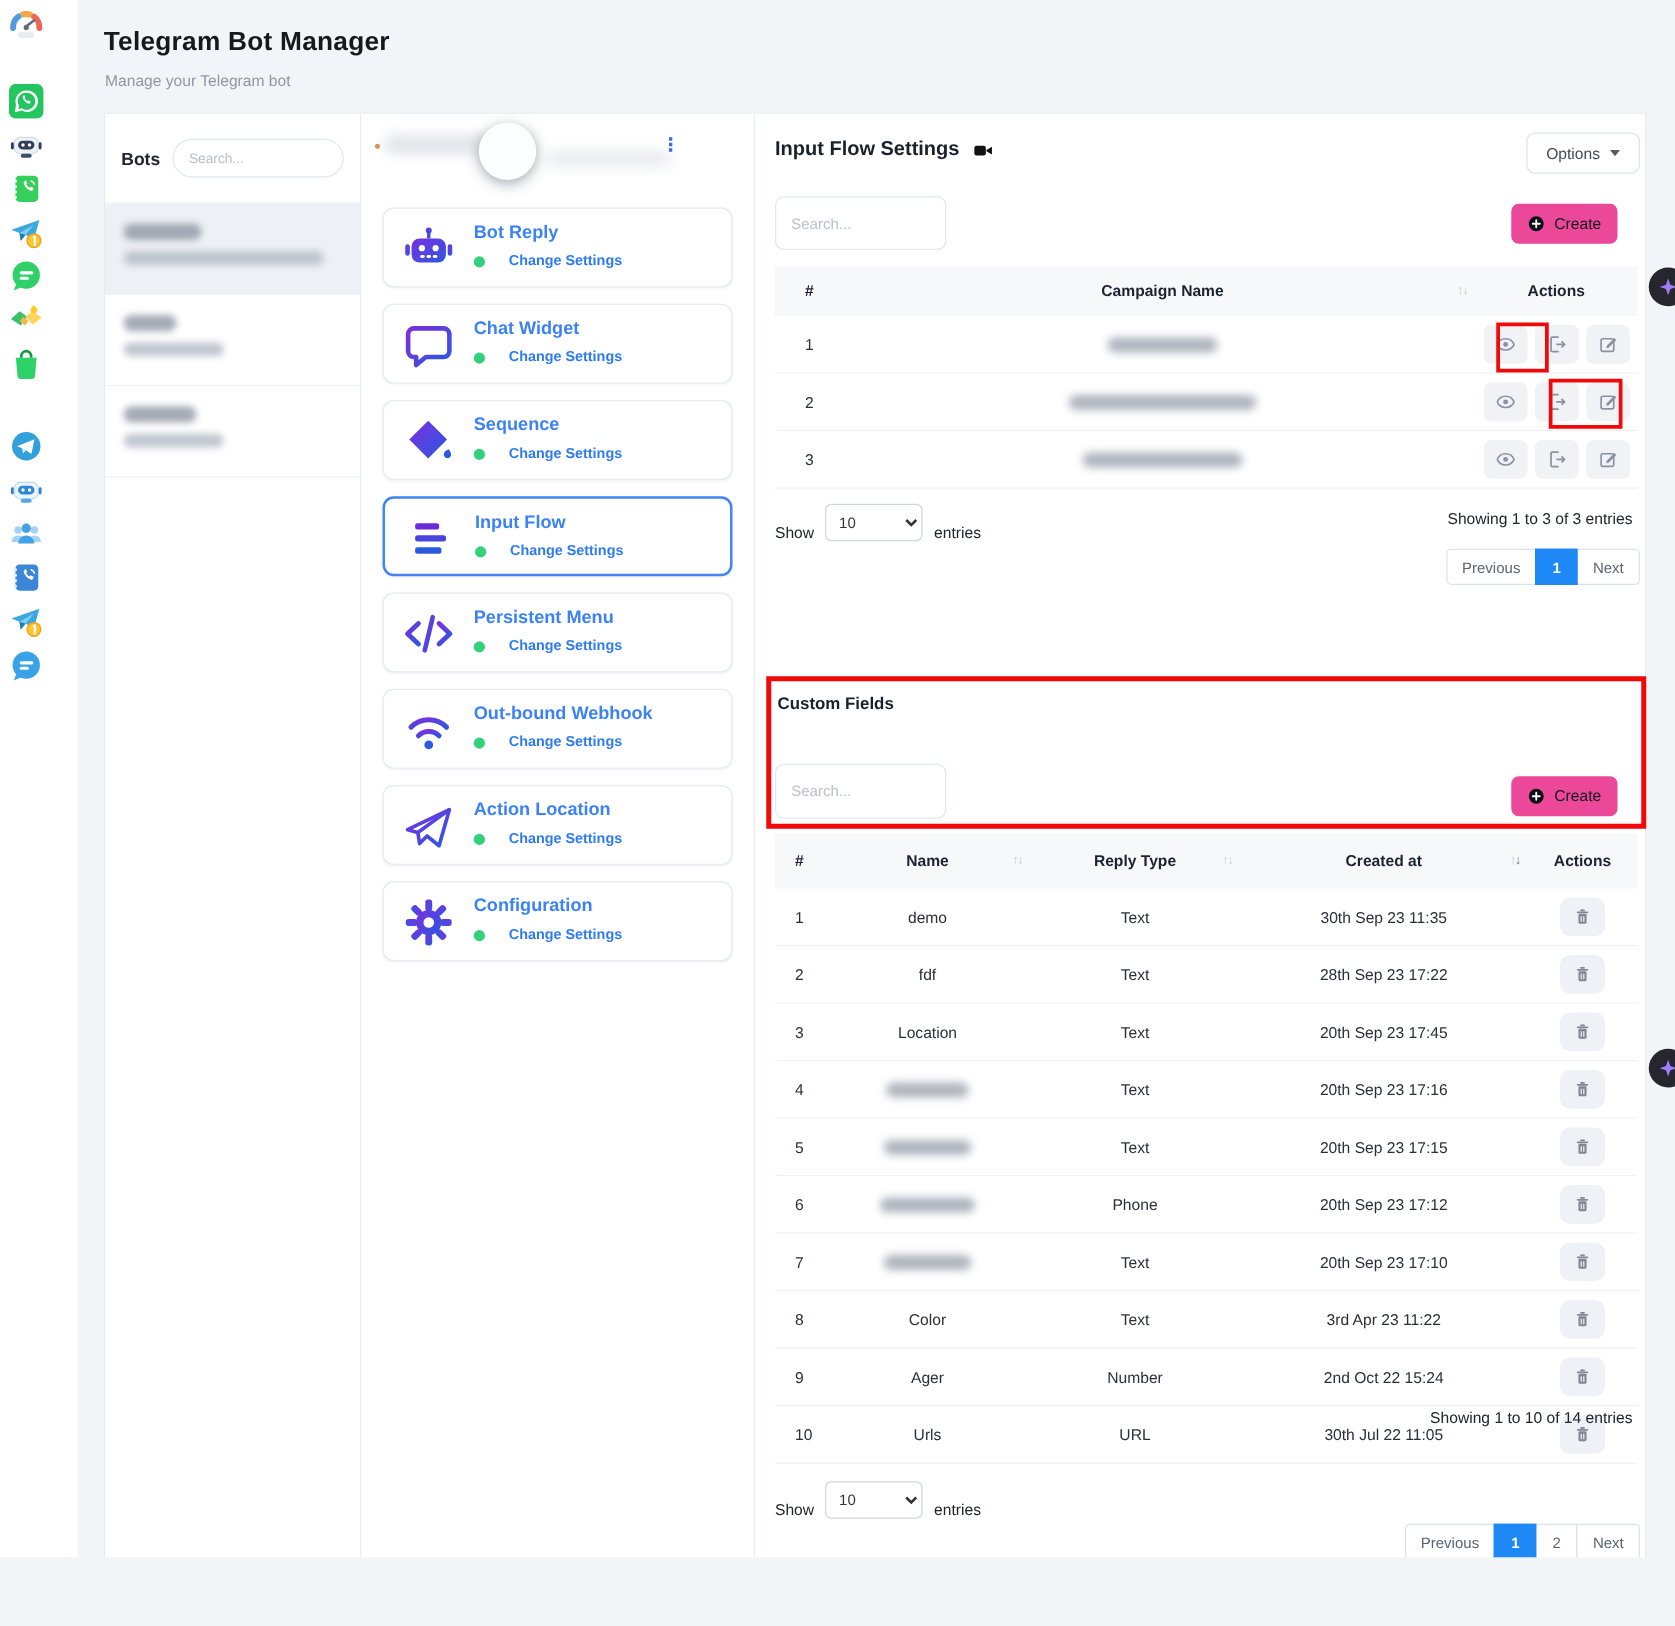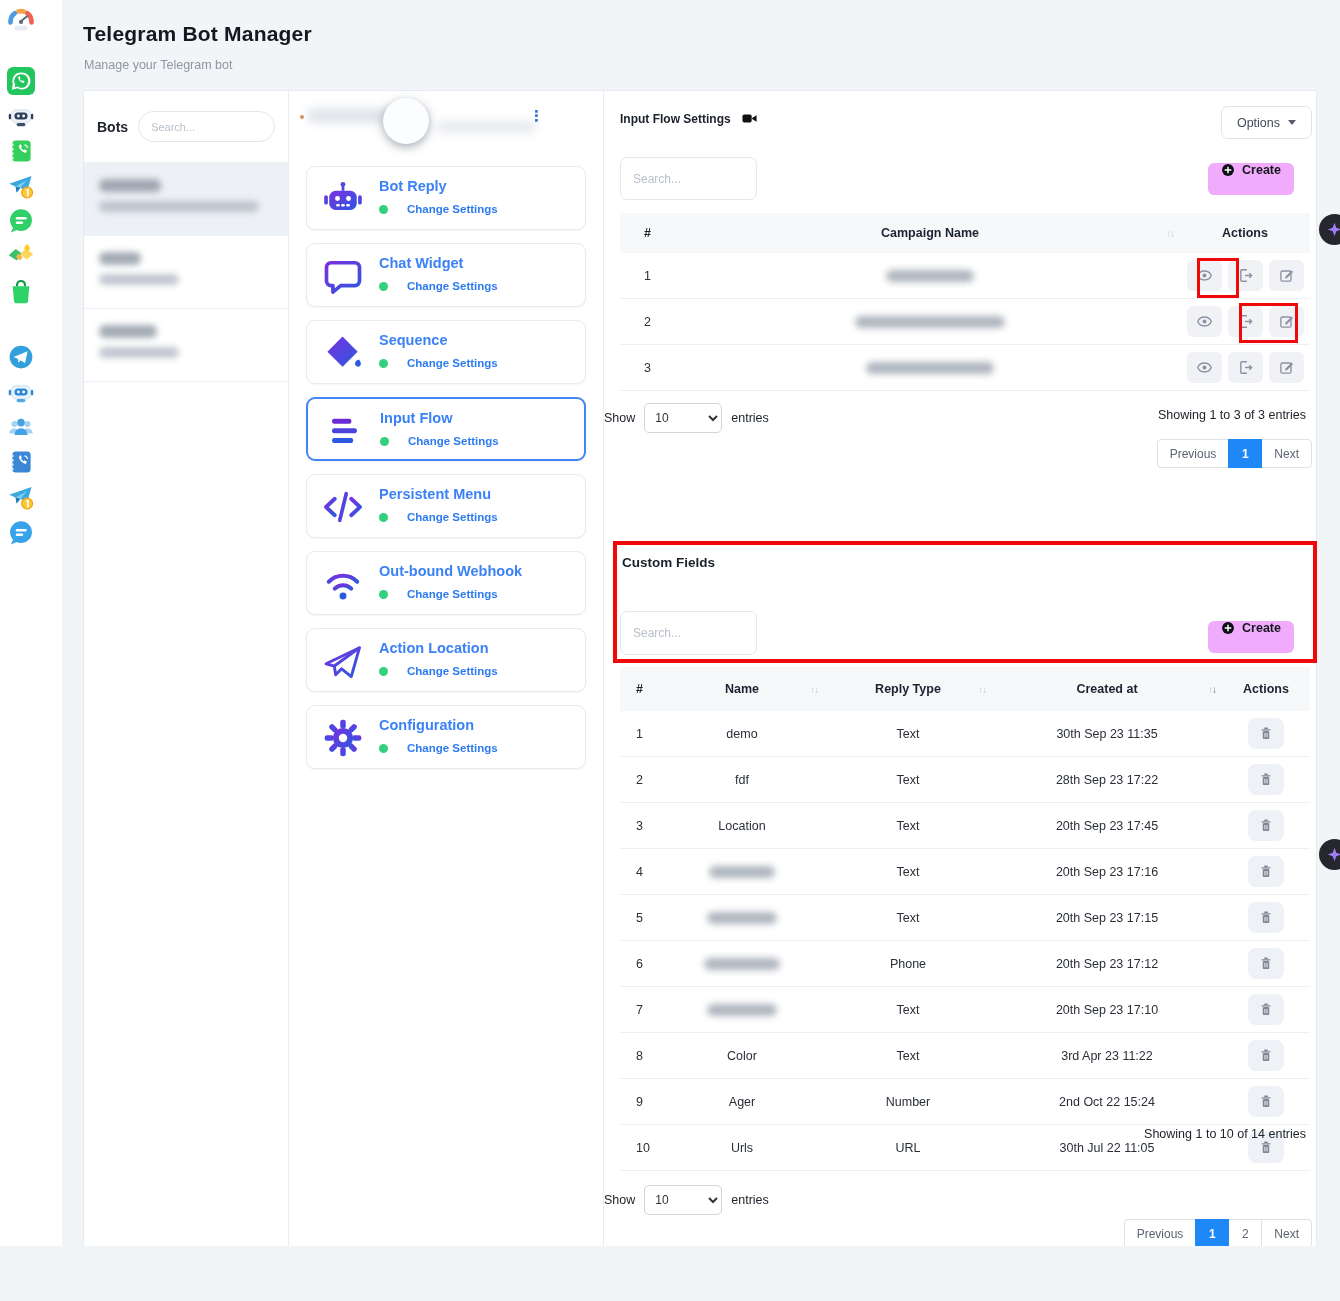--- a/index.html
+++ b/index.html
@@ -45,29 +45,29 @@
   .cards{padding:0 17px}
   .card{position:relative;height:64px;border:1px solid #e7eaef;border-radius:9px;background:#fff;margin-bottom:13px;box-shadow:0 1px 2px rgba(20,30,50,.05);cursor:pointer}
   .card.active{border:2px solid #4285f4}
   .card-ico{position:absolute;left:14px;top:10px;width:44px;height:44px}
   .card-title{position:absolute;left:72px;top:11px;font-size:14.5px;font-weight:700;color:#3b82f6}
   .card-status{position:absolute;left:72px;top:36px;display:flex;align-items:center;gap:19px}
   .dot{width:9px;height:9px;border-radius:50%;background:#33d17e}
   .cs-link{font-size:11.5px;font-weight:700;color:#2e7bf0;cursor:pointer}
 
   
-  .m-title{position:absolute;left:16px;top:20px;font-size:12px;font-weight:700;color:#1b212b;display:flex;gap:10px;align-items:center}
+  .m-title{position:absolute;left:16px;top:20px;font-size:16px;font-weight:700;color:#1b212b;display:flex;gap:10px;align-items:center}
   .m-title svg{width:17px;height:15px;color:#111}
   .opt-btn{position:absolute;top:15px;right:4px;height:33px;padding:0 15px;border:1px solid #dfe4ea;border-radius:7px;background:#fff;font-size:12.5px;color:#424a57;display:flex;align-items:center;gap:8px;cursor:pointer}
   .caret{width:0;height:0;border-left:4px solid transparent;border-right:4px solid transparent;border-top:5px solid #555c66}
   .srch{position:absolute;left:16px;width:137px;height:43px;border:1px solid #e3e8ee;border-radius:7px;padding:0 12px;font-size:12px;outline:none;color:#333}
   .srch::placeholder{color:#b9c0ca}
   .search1{top:66px}
   .search2{top:520px;height:44px}
-  .create-btn{position:absolute;right:22px;height:32px;padding:0 13px;border:none;border-radius:6px;background:#f0abfc;font-size:12.5px;font-weight:700;color:#14181e;display:flex;gap:7px;cursor:pointer}
+  .create-btn{position:absolute;right:22px;height:32px;padding:0 13px;border:none;border-radius:6px;background:#ec4899;font-size:12.5px;font-weight:400;color:#14181e;display:flex;align-items:center;gap:7px;cursor:pointer}
   .create-btn svg{width:14px;height:14px;color:#0c0f13}
   .create1{top:72px}
   .create2{top:530px}
 
   .tbl{position:absolute;left:16px;width:690px}
   .table1{top:122px}
   .table2{top:576px}
   .t-h{display:grid;align-items:center;background:#f6f8fa;font-size:12.5px;font-weight:700;color:#1c2330}
   .t-r{display:grid;align-items:center;border-bottom:1px solid #edf0f4;font-size:12.5px;color:#2a2f38;background:#fff}
   .g1{grid-template-columns:60px 1fr 130px}
@@ -80,21 +80,21 @@
   .cellc{position:relative;display:flex;align-items:center;justify-content:center;text-align:left}
   .sort{position:absolute;right:6px;top:50%;transform:translateY(-50%);font-size:10px;color:#c6ccd5;letter-spacing:-1px;font-weight:400}
   .sort .dn-dark{color:#6e7684}
   .blur-bar{display:inline-block;height:12px;border-radius:6px;background:#9aa2ad;filter:blur(3.5px);opacity:.8}
   .actions-cell{display:flex;justify-content:center;gap:6px}
   .abtn{width:35px;height:31px;border-radius:6px;background:#f0f2f6;border:none;display:flex;align-items:center;justify-content:center;color:#8a92a2;cursor:pointer}
   .abtn svg{width:15px;height:15px}
   .tbtn{width:36px;height:31px;border-radius:8px;background:#eef1f5;border:none;display:flex;align-items:center;justify-content:center;color:#7f8694;cursor:pointer}
   .tbtn svg{width:14px;height:15px}
 
-  .show-row{position:absolute;left:0;display:flex;align-items:center;gap:9px;font-size:12.5px;color:#20252d}
+  .show-row{position:absolute;left:16px;display:flex;align-items:flex-end;gap:9px;font-size:12.5px;color:#20252d}
   .show-row select{height:30px;width:78px;border:1px solid #cfd6de;border-radius:5px;font-size:12px;color:#333;padding:0 6px;background:#fff}
   .show1{top:312px}.show2{top:1094px}
   .summary{position:absolute;right:10px;font-size:12.5px;color:#20252d}
   .sum1{top:317px}.sum2{top:1036px}
   .pg{position:absolute;right:4px;display:flex}
   .pg1{top:348px}.pg2{top:1128px}
   .pg-btn{min-width:34px;height:29px;padding:0 12px;border:1px solid #dde2e8;background:#fff;font-size:12px;color:#5a6472;display:flex;align-items:center;justify-content:center;margin-left:-1px;cursor:pointer}
   .pg-btn:first-child{border-radius:4px 0 0 4px;margin-left:0}
   .pg-btn:last-child{border-radius:0 4px 4px 0}
   .pg-btn.num{padding:0}

